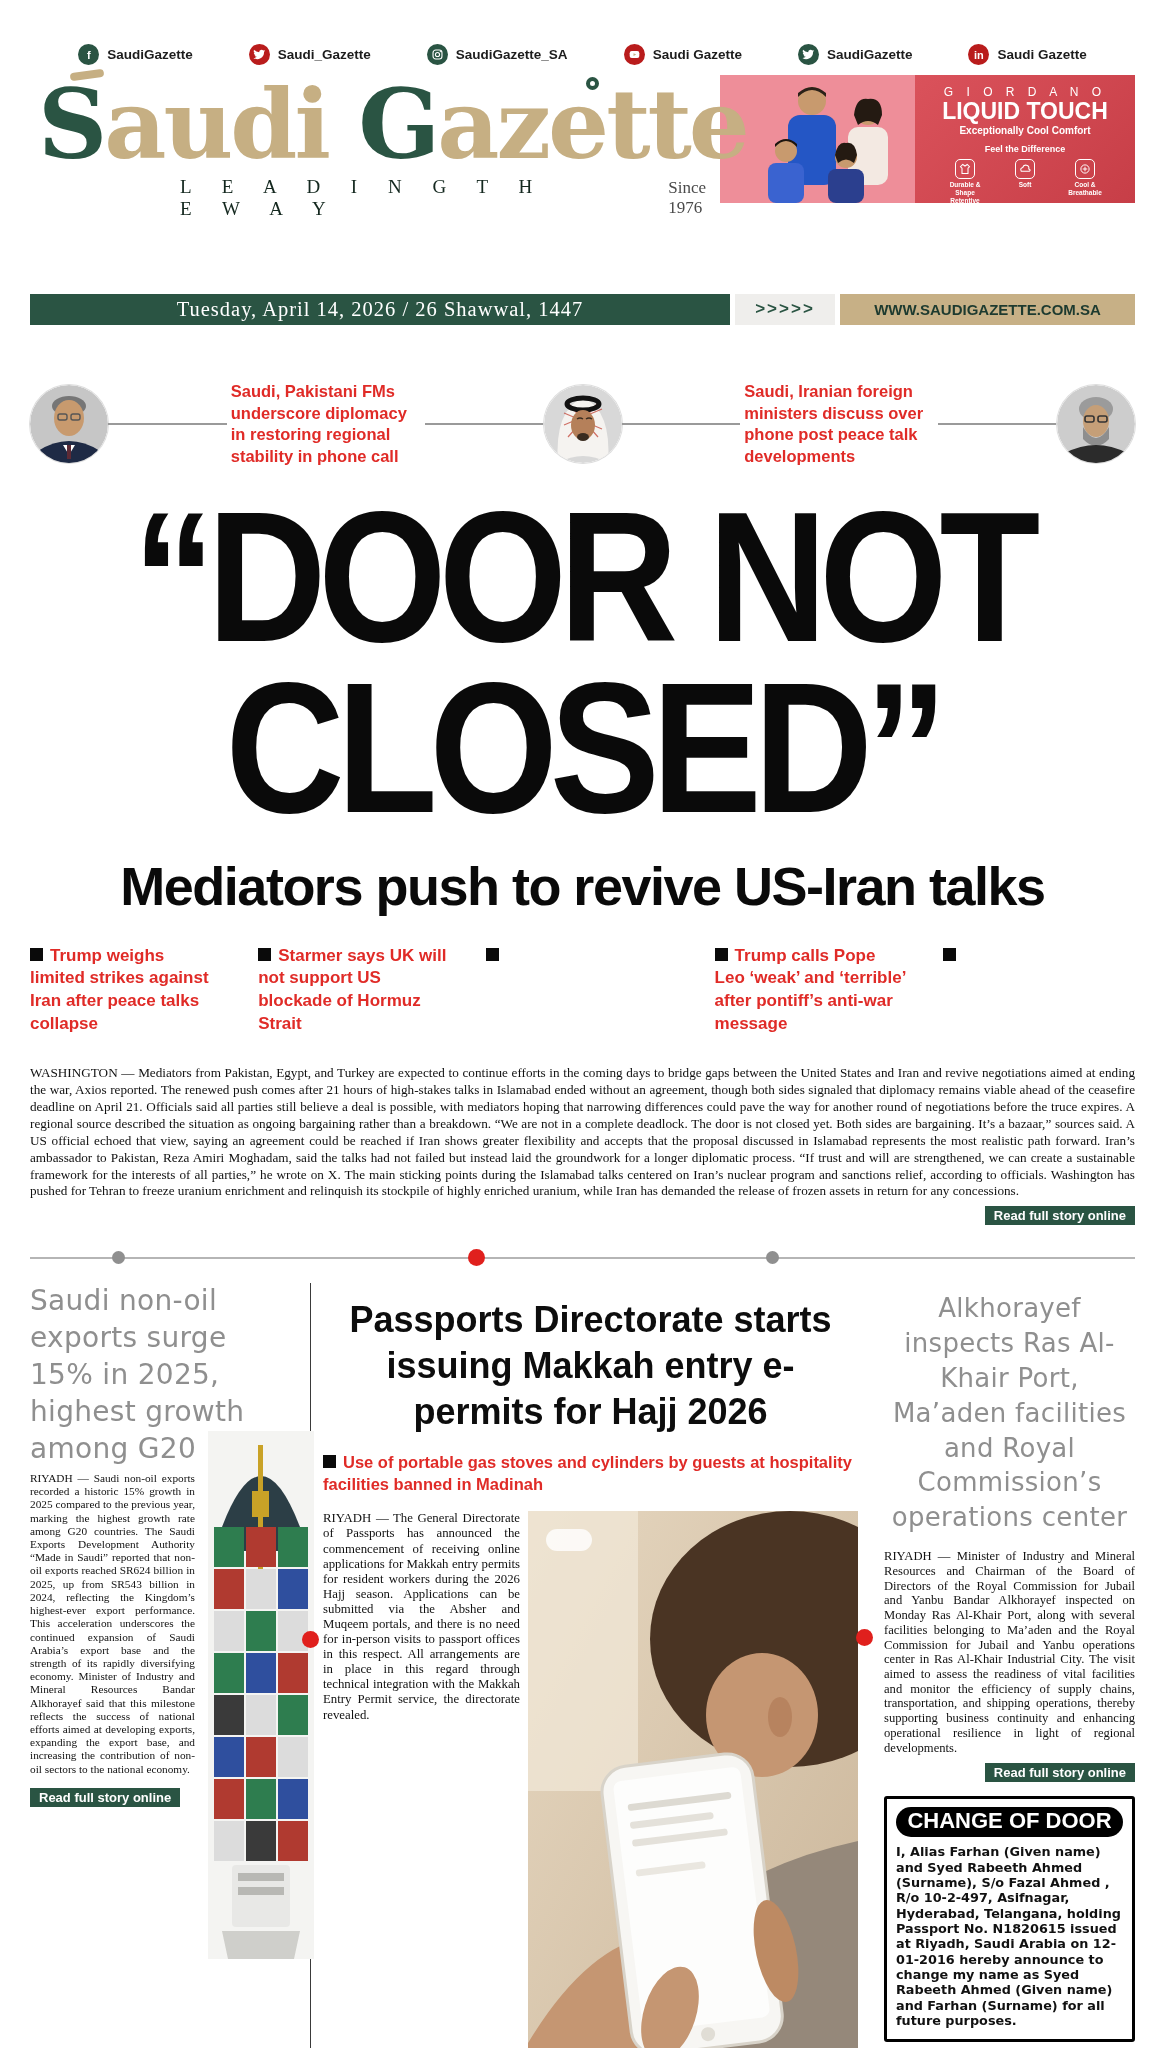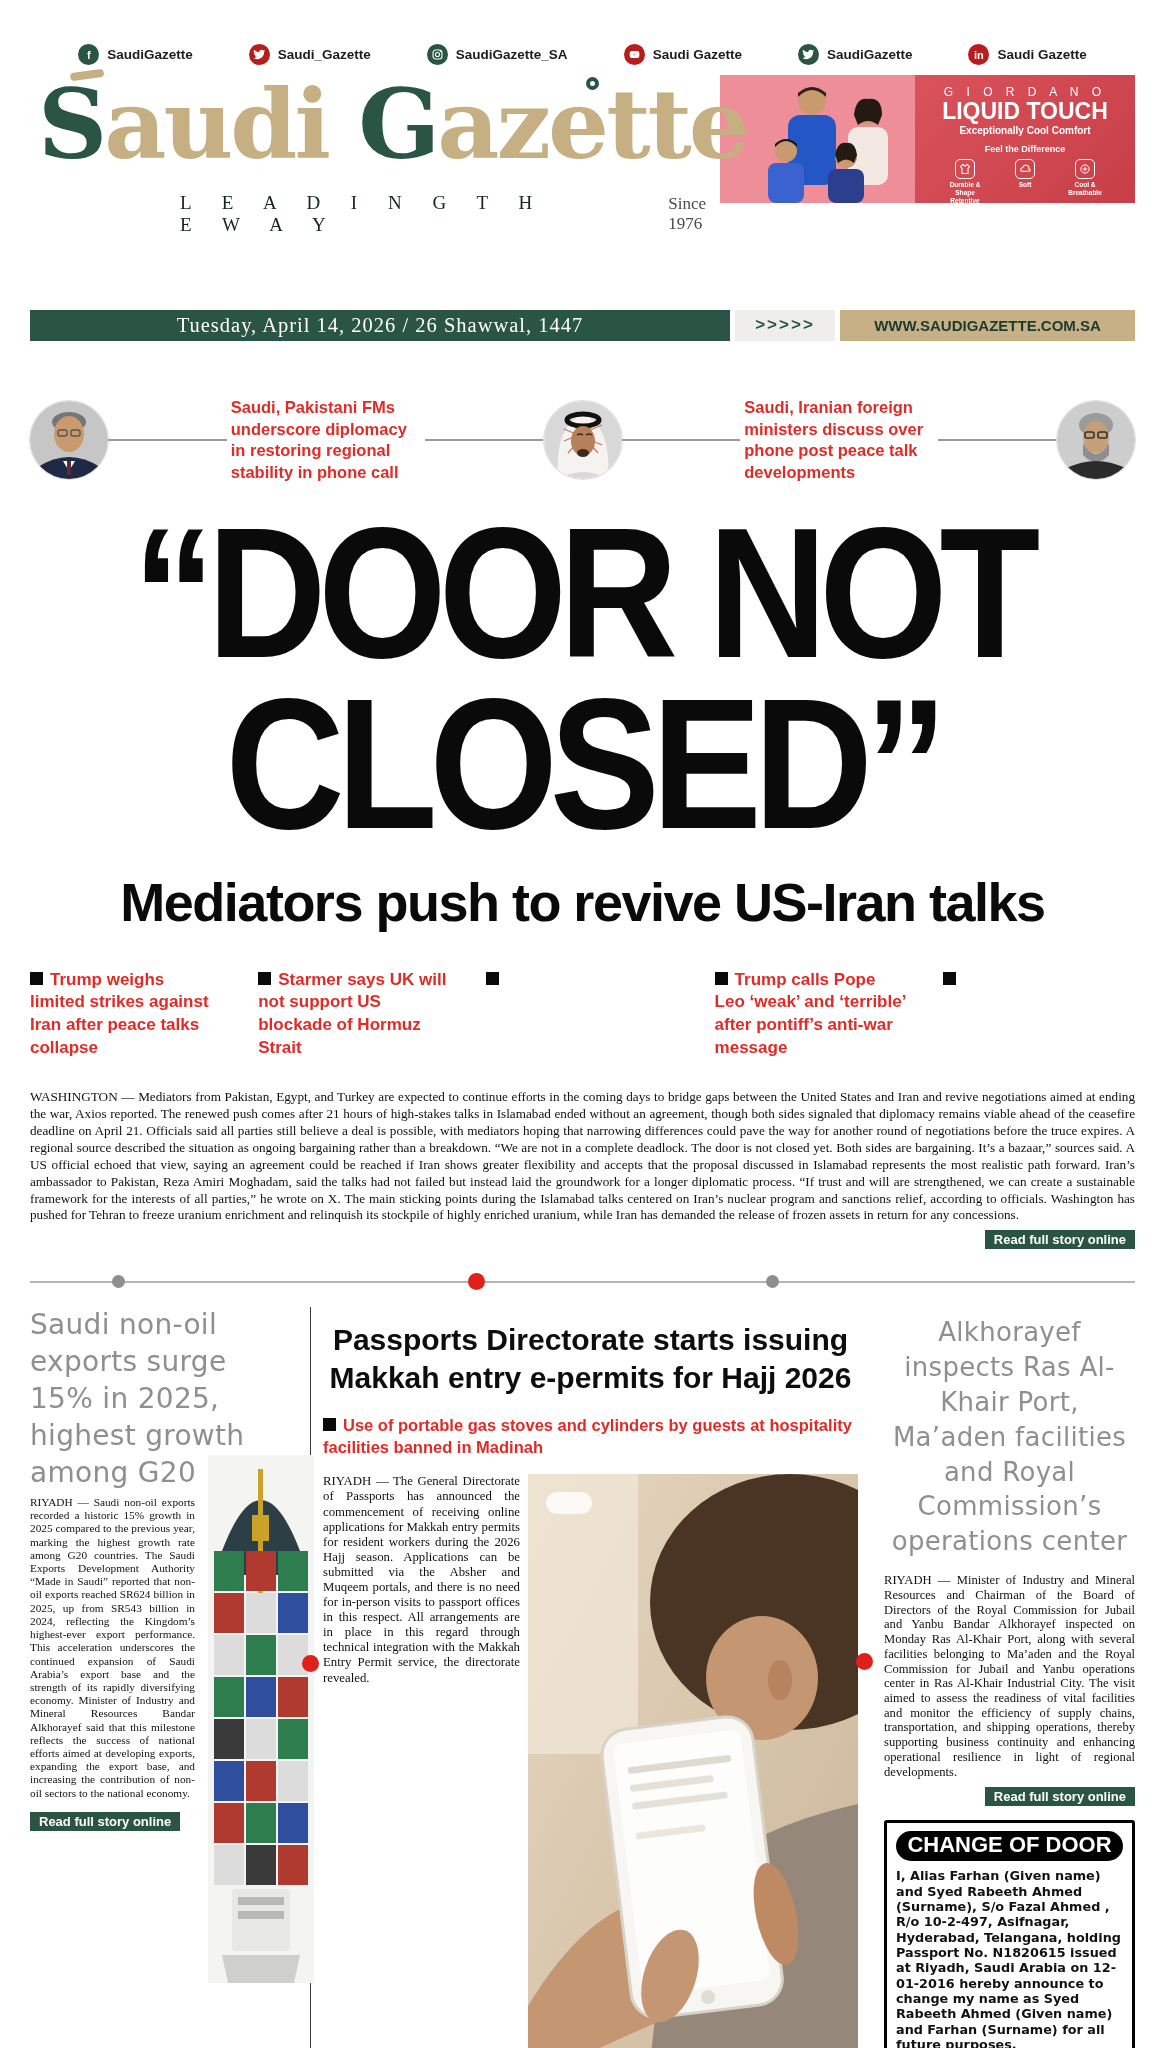--- a/index.html
+++ b/index.html
@@ -19,21 +19,21 @@
   
   .header-row { display:flex; padding:10px 30px 0 30px; }
   .logo-block { width:690px; position:relative; }
   .logo-text { font-family:"DejaVu Serif", serif; font-weight:700; font-size:96px; line-height:1.05;
                letter-spacing:-3px; white-space:nowrap; padding-left:8px; }
   .lg-green { color:#2a5443; } .lg-tan { color:#c6af83; }
   .logo-ring { position:absolute; top:2px; left:556px; width:13px; height:13px; border:4px solid #2a5443;
                border-radius:50%; }
   .logo-accent { position:absolute; top:-4px; left:40px; width:34px; height:8px; background:#c6af83;
                  border-radius:4px; transform:rotate(-8deg); }
-  .tagline-row { display:flex; align-items:baseline; margin-top:16px; padding-left:150px; }
+  .tagline-row { display:flex; align-items:baseline; margin-top:0; padding-left:150px; }
   .tagline { font-family:"Liberation Serif",serif; font-size:19px; letter-spacing:13px; color:#14281f; }
   .since { margin-left:120px; font-size:17px; color:#4a4a4a; }
 
   
   .ad-box { margin-left:auto; width:415px; height:128px; display:flex; overflow:hidden; cursor:pointer; }
   .ad-photo { width:195px; height:128px; flex:0 0 auto; }
   .ad-right { flex:1; background:linear-gradient(135deg,#da525b,#c73e47); color:#fff; text-align:center;
               padding-top:10px; font-family:"Liberation Sans",sans-serif; }
   .ad-brand { font-size:12px; letter-spacing:5px; font-weight:400; }
   .ad-product { font-size:23px; font-weight:700; letter-spacing:0; line-height:1.05; }
@@ -63,21 +63,21 @@
   .connector { height:2px; background:#9a9a9a; flex:1 1 auto; }
   .brief-text { flex:0 0 190px; color:#e02b27; font-family:"Liberation Sans",sans-serif; font-weight:700;
                 font-size:16.5px; line-height:1.32; margin:0 4px; }
 
   
   .big-headline { text-align:center; margin-top:24px; margin-bottom:44px; font-family:"Liberation Sans",sans-serif;
                   font-weight:700; font-size:165px; line-height:0.93; letter-spacing:-8px; color:#0a0a0a;
                   transform:scaleY(1.12); transform-origin:top center; }
   .subhead { text-align:center; margin-top:56px; font-family:"Liberation Sans",sans-serif; font-weight:700;
              font-size:54px; letter-spacing:-1.5px; color:#0a0a0a; }
-  .bullets-row { display:grid; grid-template-columns:repeat(5,1fr); gap:36px; margin:36px 30px 0 30px; }
+  .bullets-row { display:grid; grid-template-columns:repeat(5,1fr); gap:36px; margin:28px 30px 0 30px; }
   .bullet-item { color:#e02b27; font-family:"Liberation Sans",sans-serif; font-weight:700; font-size:17px;
                  line-height:1.33; }
   .sq { display:inline-block; width:13px; height:13px; background:#0a0a0a; margin-right:7px; }
   .lead-body { margin:30px 30px 0 30px; text-align:justify; font-size:13.2px; line-height:1.28; color:#101010; }
   .badge-row { margin:6px 30px 0 30px; text-align:right; }
   .badge { display:inline-block; background:#2a5443; color:#fff; font-family:"Liberation Sans",sans-serif;
            font-weight:700; font-size:13px; padding:2px 9px; cursor:pointer; }
 
   
   .divider-row { position:relative; margin:32px 30px 0 30px; border-top:2px solid #b5b5b5; }
@@ -90,21 +90,21 @@
   .col-left { width:280px; position:relative; }
   .gray-headline { font-family:"DejaVu Sans",sans-serif; color:#8f8f8f; font-size:28px; line-height:1.32;
                    letter-spacing:0.3px; }
   .col-left .gray-headline { width:235px; }
   .left-body { width:165px; margin-top:4px; font-size:11.3px; line-height:1.17; text-align:justify; }
   .ship-img { position:absolute; top:148px; right:-4px; width:106px; height:528px; }
   .col-left .badge { margin-top:12px; }
 
   .col-mid { width:560px; border-left:1.5px solid #3a3a3a; padding:0 12px; }
   .mid-headline { text-align:center; font-family:"Liberation Sans",sans-serif; font-weight:700;
-                  font-size:30px; line-height:1.27; color:#0d0d0d; margin-top:14px; }
+                  font-size:36px; line-height:1.27; color:#0d0d0d; margin-top:14px; }
   .mid-bullet { color:#e02b27; font-family:"Liberation Sans",sans-serif; font-weight:700; font-size:16.5px;
                 line-height:1.3; margin-top:18px; }
   .mid-body { margin-top:16px; }
   .phone-img { float:right; width:330px; height:625px; margin-left:8px; }
   .mid-body p { font-size:12.8px; line-height:1.18; text-align:justify; }
 
   .col-right { width:265px; padding-left:14px; }
   .col-right .gray-headline { font-size:26px; text-align:center; margin-top:8px; line-height:1.34; }
   .right-body { margin-top:14px; font-size:12.6px; line-height:1.17; text-align:justify; }
   .col-right .badge-row { margin:8px 0 0 0; }

